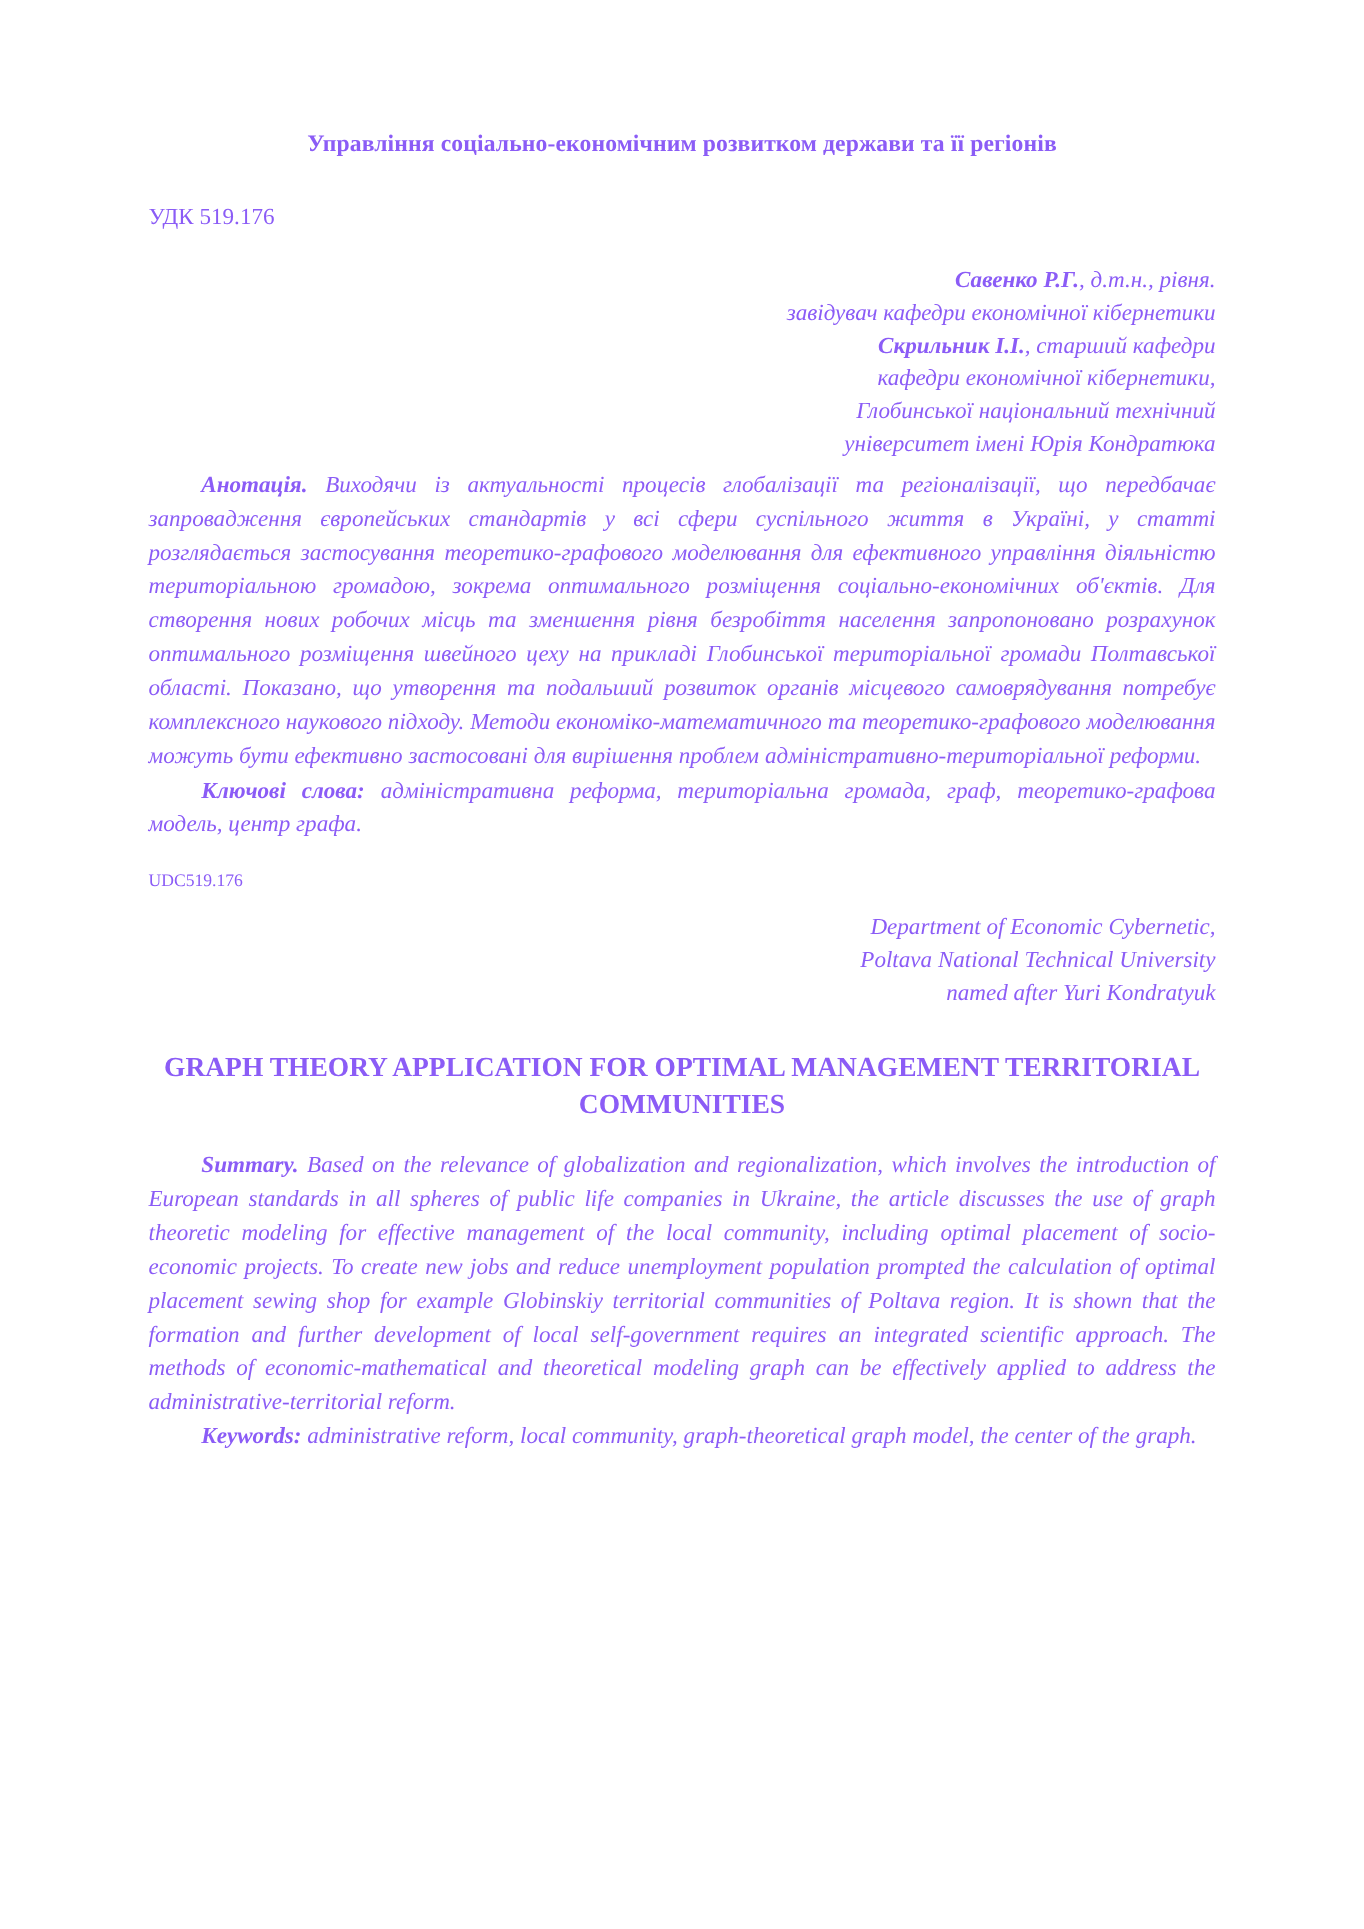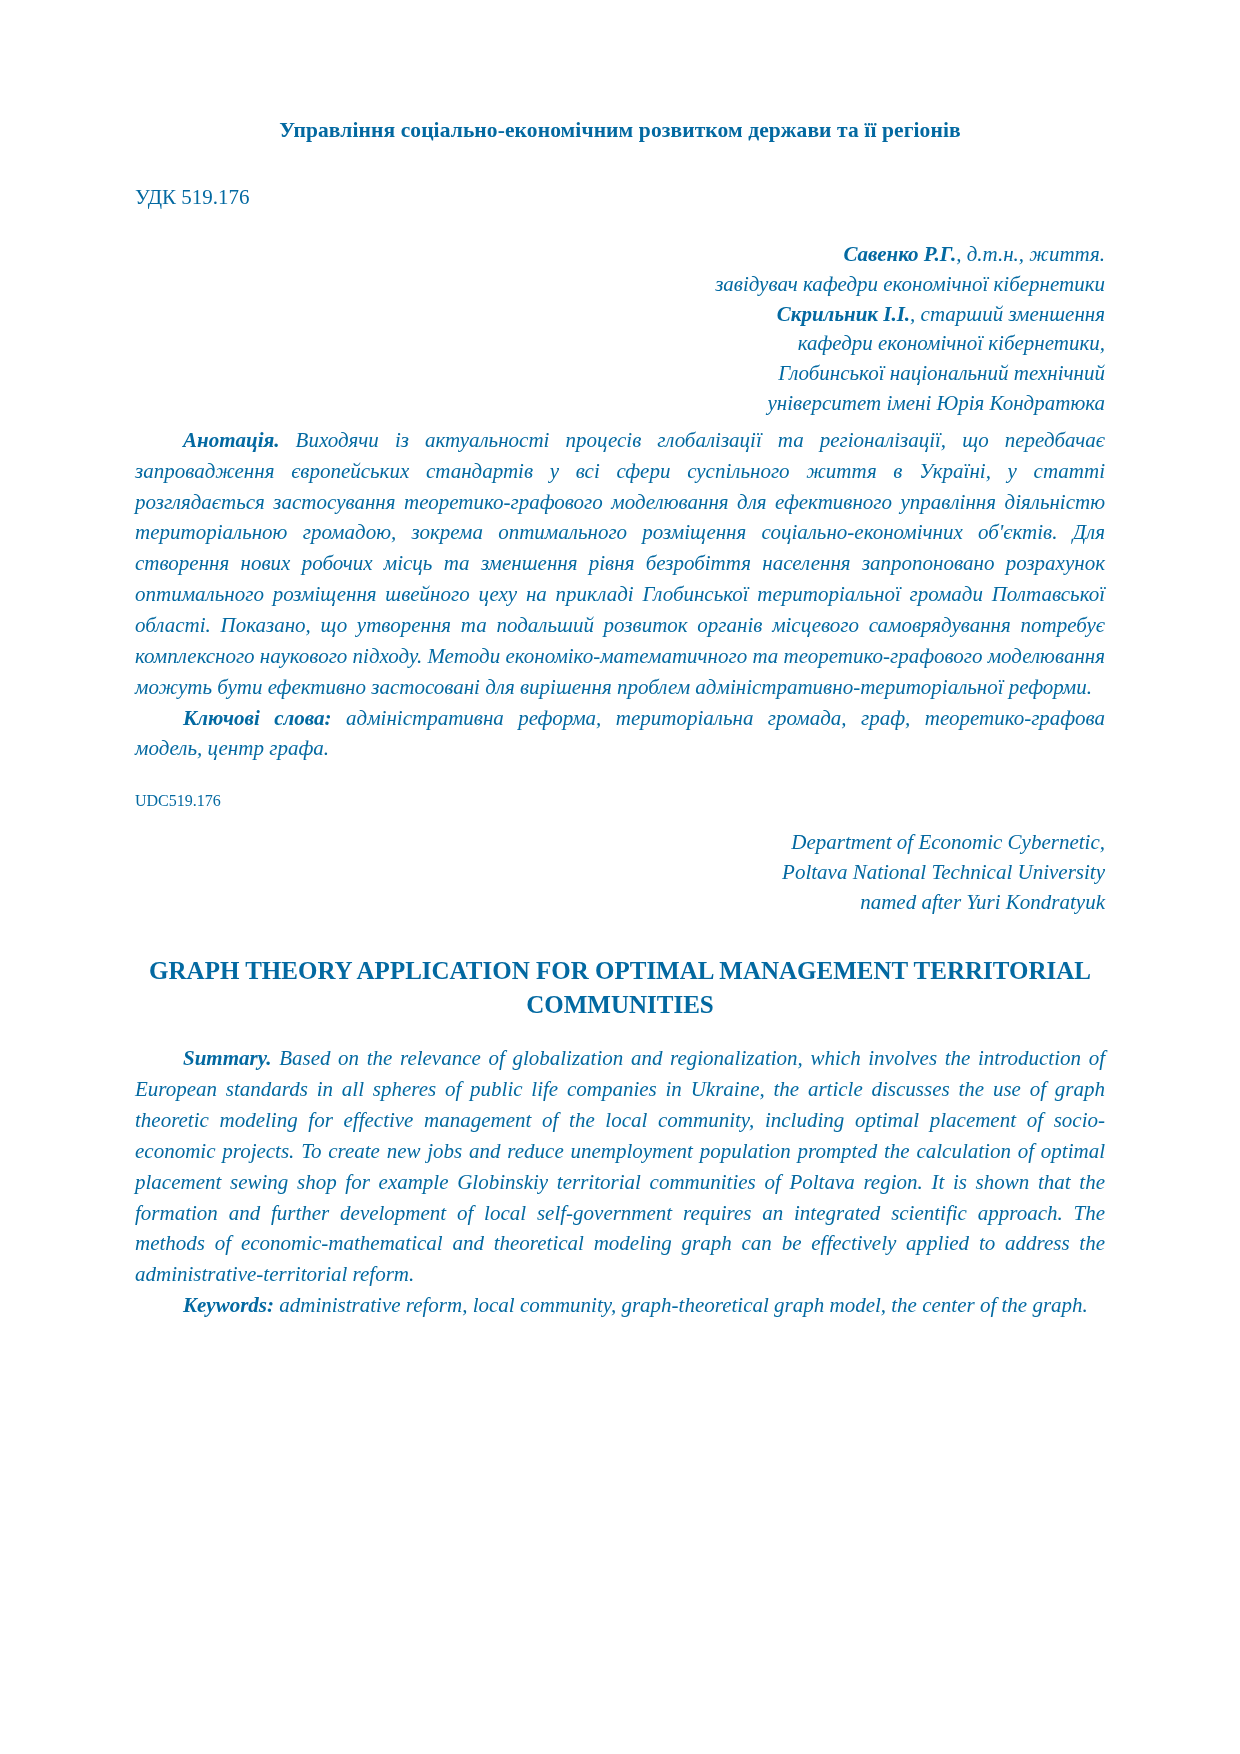--- a/index.html
+++ b/index.html
@@ -7,21 +7,21 @@
     padding: 0;
     background: #ffffff;
   }
   .page {
     width: 1240px;
     height: 1318px;
     box-sizing: border-box;
     position: relative;
     background: #fff;
     font-family: "Liberation Serif", serif;
-    color: #0369a1;
+    color: #8b5cf6;
     padding: 118px 135px 0 135px;
   }
   .running-head {
     text-align: center;
     font-weight: bold;
     font-size: 21.5px;
     letter-spacing: 0.1px;
     margin: 0 0 42px 0;
   }
   .udc {
@@ -92,23 +92,23 @@
 </head>
 <body>
 
 <div class="page">
 
   <div class="running-head">Управління соціально-економічним розвитком держави та її регіонів</div>
 
   <div class="udc">УДК 519.176</div>
 
   <div class="authors">
-    <div><span class="nm">Савенко Р.Г.</span><span>, д.т.н., життя.</span></div>
+    <div><span class="nm">Савенко Р.Г.</span><span>, д.т.н., рівня.</span></div>
     <div><span>завідувач кафедри економічної кібернетики</span></div>
-    <div><span class="nm">Скрильник І.І.</span><span>, старший зменшення</span></div>
+    <div><span class="nm">Скрильник І.І.</span><span>, старший кафедри</span></div>
     <div><span>кафедри економічної кібернетики,</span></div>
     <div><span>Глобинської національний технічний</span></div>
     <div><span>університет імені Юрія Кондратюка</span></div>
   </div>
 
 
   <p class="abstract"><span class="lead">Анотація.</span><span> Виходячи із актуальності процесів глобалізації та регіоналізації, що передбачає запровадження європейських стандартів у всі сфери суспільного життя в Україні, у статті розглядається застосування теоретико-графового моделювання для ефективного управління діяльністю територіальною громадою, зокрема оптимального розміщення соціально-економічних об'єктів. Для створення нових робочих місць та зменшення рівня безробіття населення запропоновано розрахунок оптимального розміщення швейного цеху на прикладі Глобинської територіальної громади Полтавської області. Показано, що утворення та подальший розвиток органів місцевого самоврядування   потребує комплексного наукового підходу. Методи економіко-математичного та теоретико-графового моделювання можуть бути ефективно застосовані для вирішення проблем адміністративно-територіальної реформи.</span></p>
 
   <p class="keywords"><span class="lead">Ключові слова:</span><span> адміністративна реформа, територіальна громада, граф, теоретико-графова модель, центр графа.</span></p>
 

